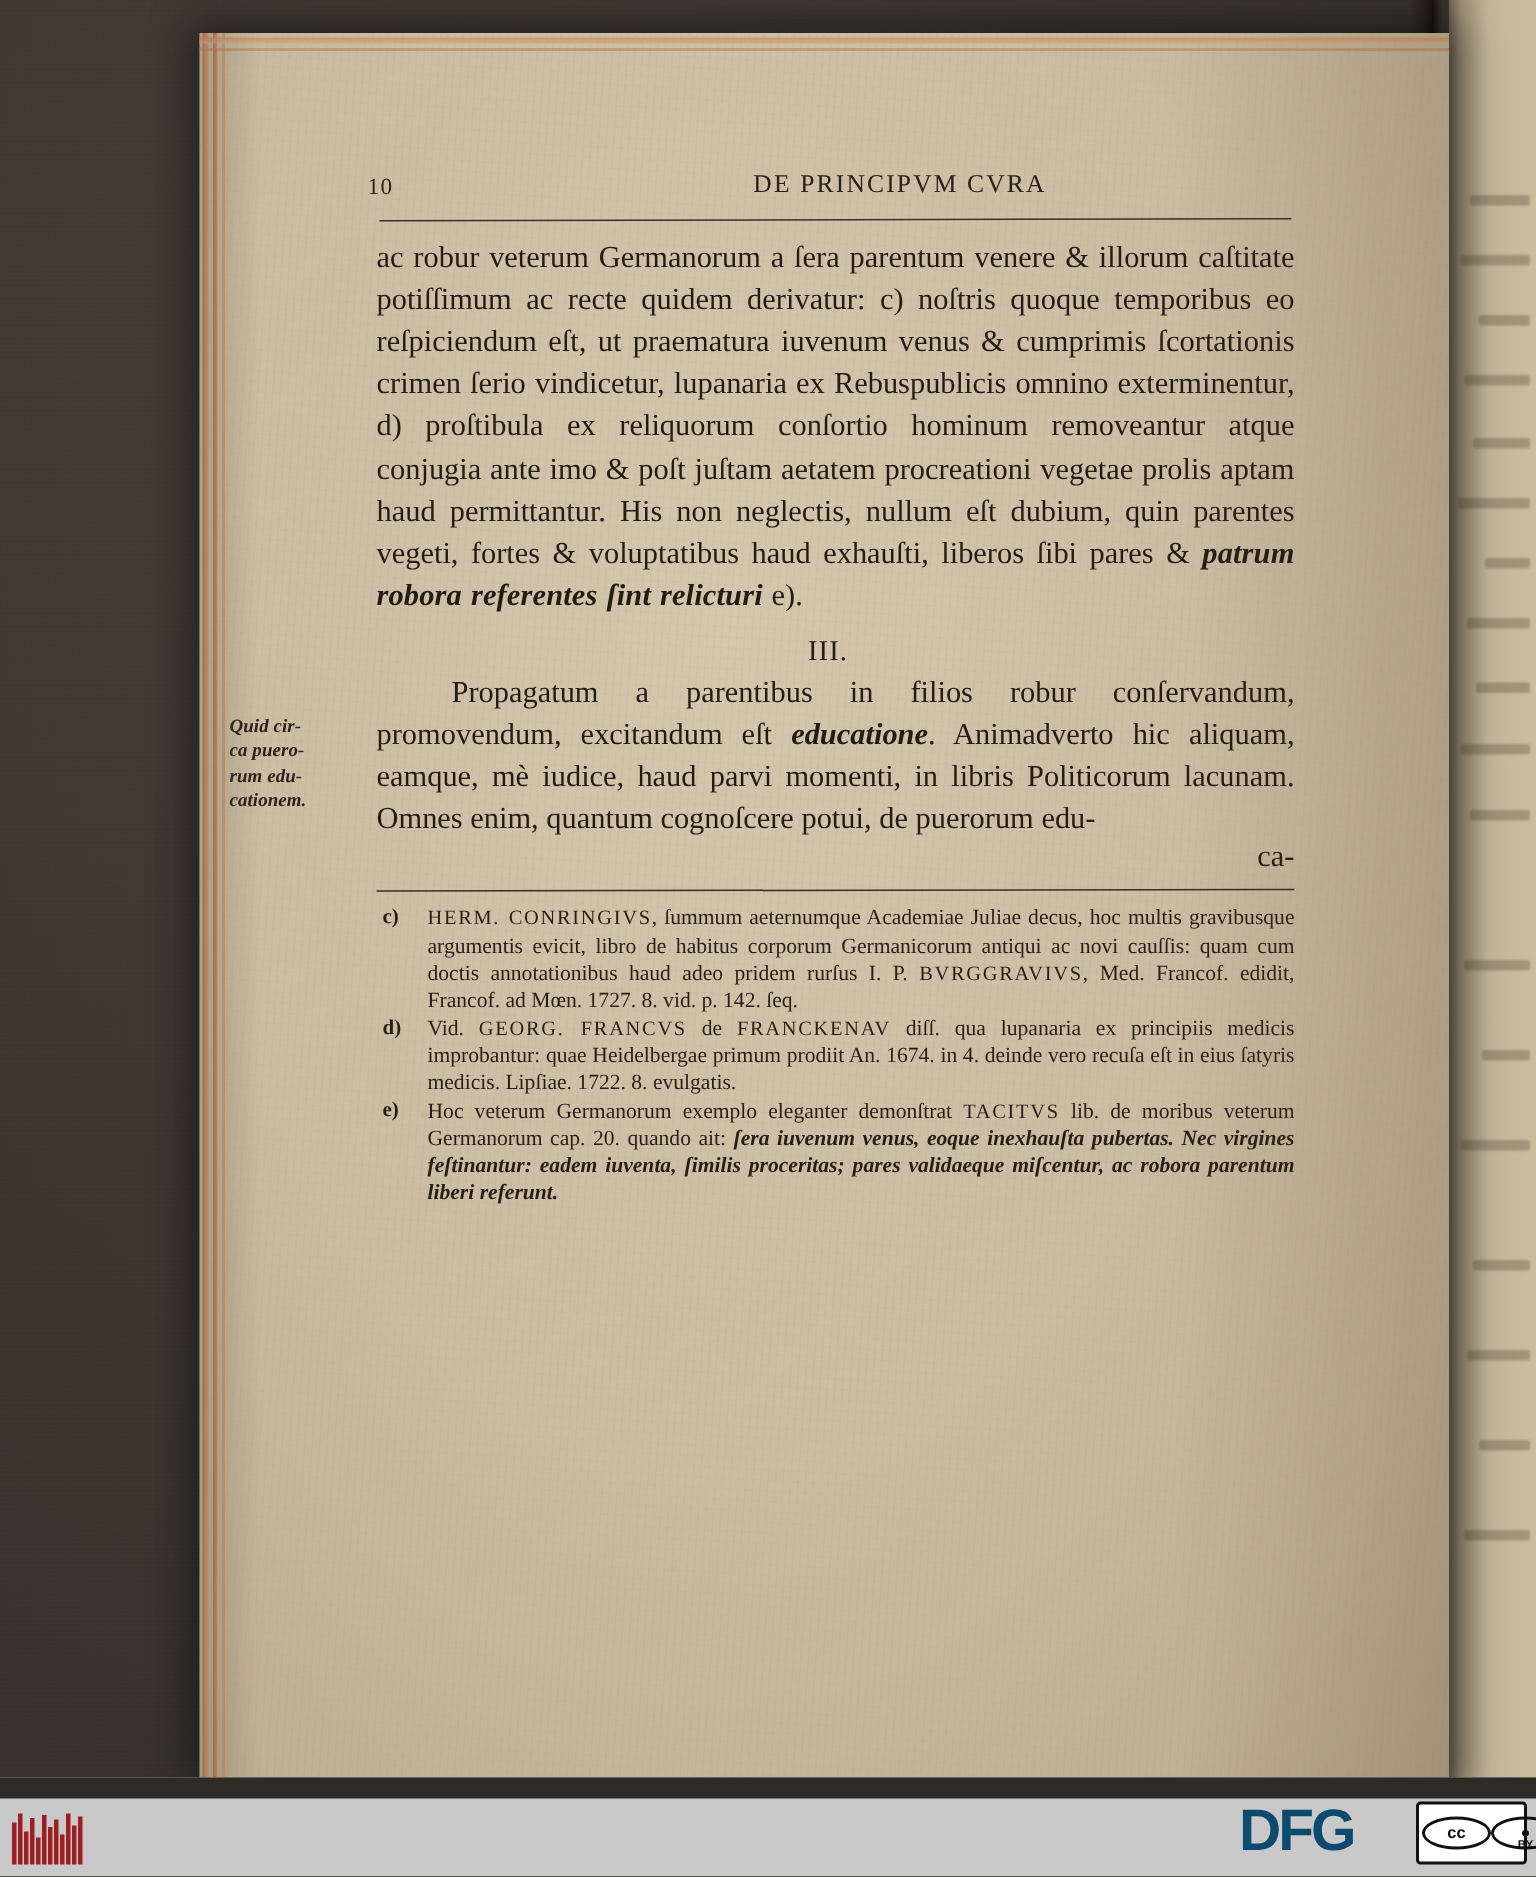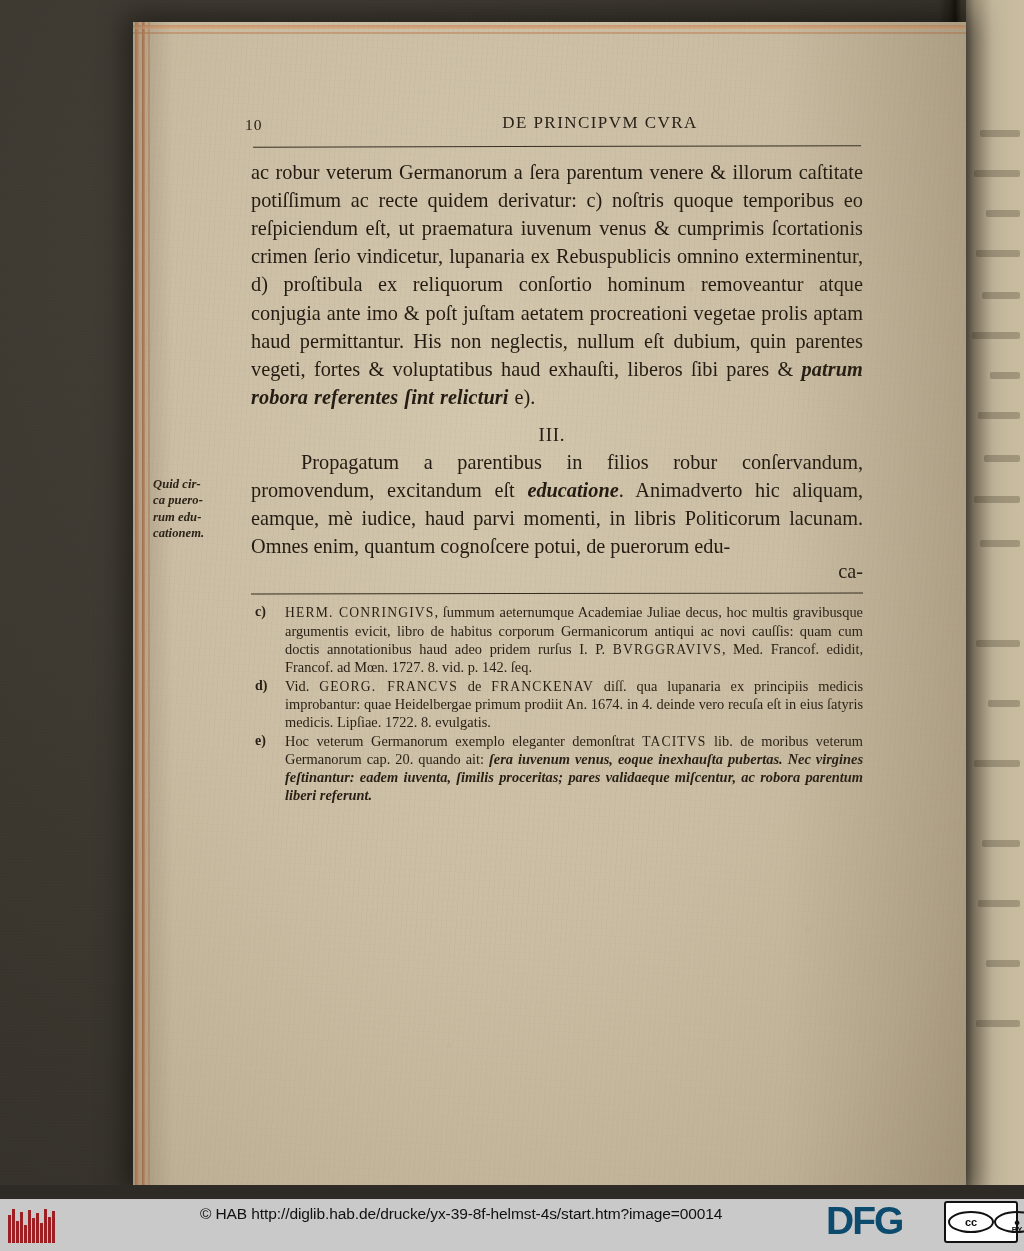--- a/index.html
+++ b/index.html
@@ -311,21 +311,20 @@
       <span style="height:18px;"></span>
       <span style="height:33px;"></span>
     <span style="height:25px;"></span>
       <span style="height:30px;"></span>
       <span style="height:20px;"></span>
     <span style="height:34px;"></span>
       <span style="height:26px;"></span>
       <span style="height:32px;"></span>
   </div>
 
-  <div id="credit">© HAB http://diglib.hab.de/drucke/yx-39-8f-helmst-4s/start.htm?image=00014</div>
 
   <div id="dfg-logo">DFG</div>
 
   <div id="cc-badge">
     <div class="cc-item">
       <div class="cc-circle">cc</div>
     </div>
     <div class="cc-item">
       <div class="cc-circle">●</div>
       <div class="cc-lbl">BY</div>

